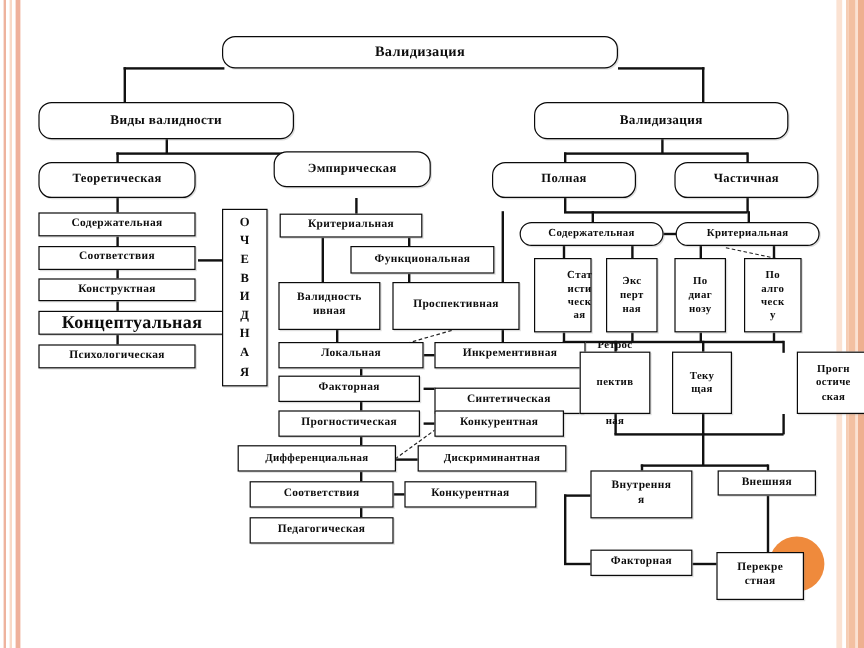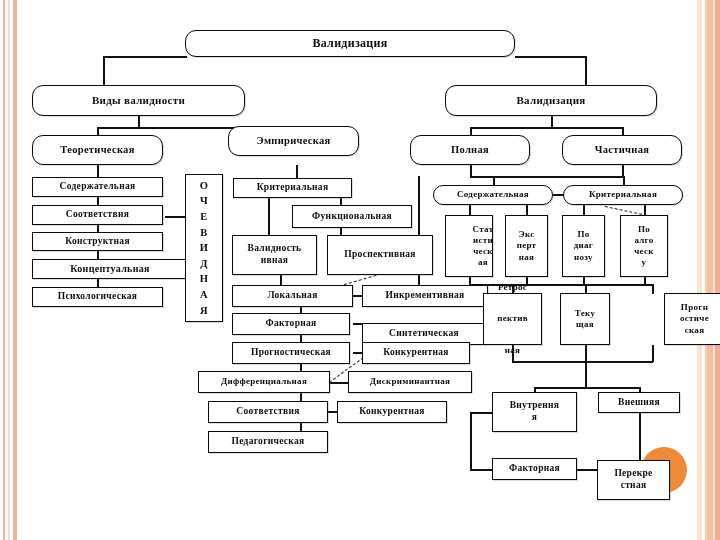--- a/index.html
+++ b/index.html
@@ -45,21 +45,21 @@
       <div class="node round" style="left: 185px; top: 30px; width: 330px; height: 27px; font-size: 12px;">Валидизация</div>
       <div class="node round" style="left: 32px; top: 85px; width: 213px; height: 31px; font-size: 11px;">Виды валидности</div>
       <div class="node round" style="left: 445px; top: 85px; width: 212px; height: 31px; font-size: 11px;">Валидизация</div>
       <div class="node round" style="left: 32px; top: 135px; width: 131px; height: 30px; font-size: 10.5px;">Теоретическая</div>
       <div class="node round" style="left: 228px; top: 126px; width: 131px; height: 30px; font-size: 10.5px;">Эмпирическая</div>
       <div class="node round" style="left: 410px; top: 135px; width: 120px; height: 30px; font-size: 10.5px;">Полная</div>
       <div class="node round" style="left: 562px; top: 135px; width: 120px; height: 30px; font-size: 10.5px;">Частичная</div>
       <div class="node rect" style="left: 32px; top: 177px; width: 131px; height: 20px; font-size: 9.5px;">Содержательная</div>
       <div class="node rect" style="left: 32px; top: 205px; width: 131px; height: 20px; font-size: 9.5px;">Соответствия</div>
       <div class="node rect" style="left: 32px; top: 232px; width: 131px; height: 19px; font-size: 9.5px;">Конструктная</div>
-      <div class="node rect" style="left: 32px; top: 259px; width: 156px; height: 20px; font-size: 10px;">Концептуальная</div>
+      <div class="node rect" style="left: 32px; top: 259px; width: 156px; height: 20px; font-size: 15px;">Концептуальная</div>
       <div class="node rect" style="left: 32px; top: 287px; width: 131px; height: 20px; font-size: 9.5px;">Психологическая</div>
       <div class="node rect vert" style="left: 185px; top: 174px; width: 38px; height: 148px; font-size: 10.5px;">
         <div>О</div>
         <div>Ч</div>
         <div>Е</div>
         <div>В</div>
         <div>И</div>
         <div>Д</div>
         <div>Н</div>
         <div>А</div>

